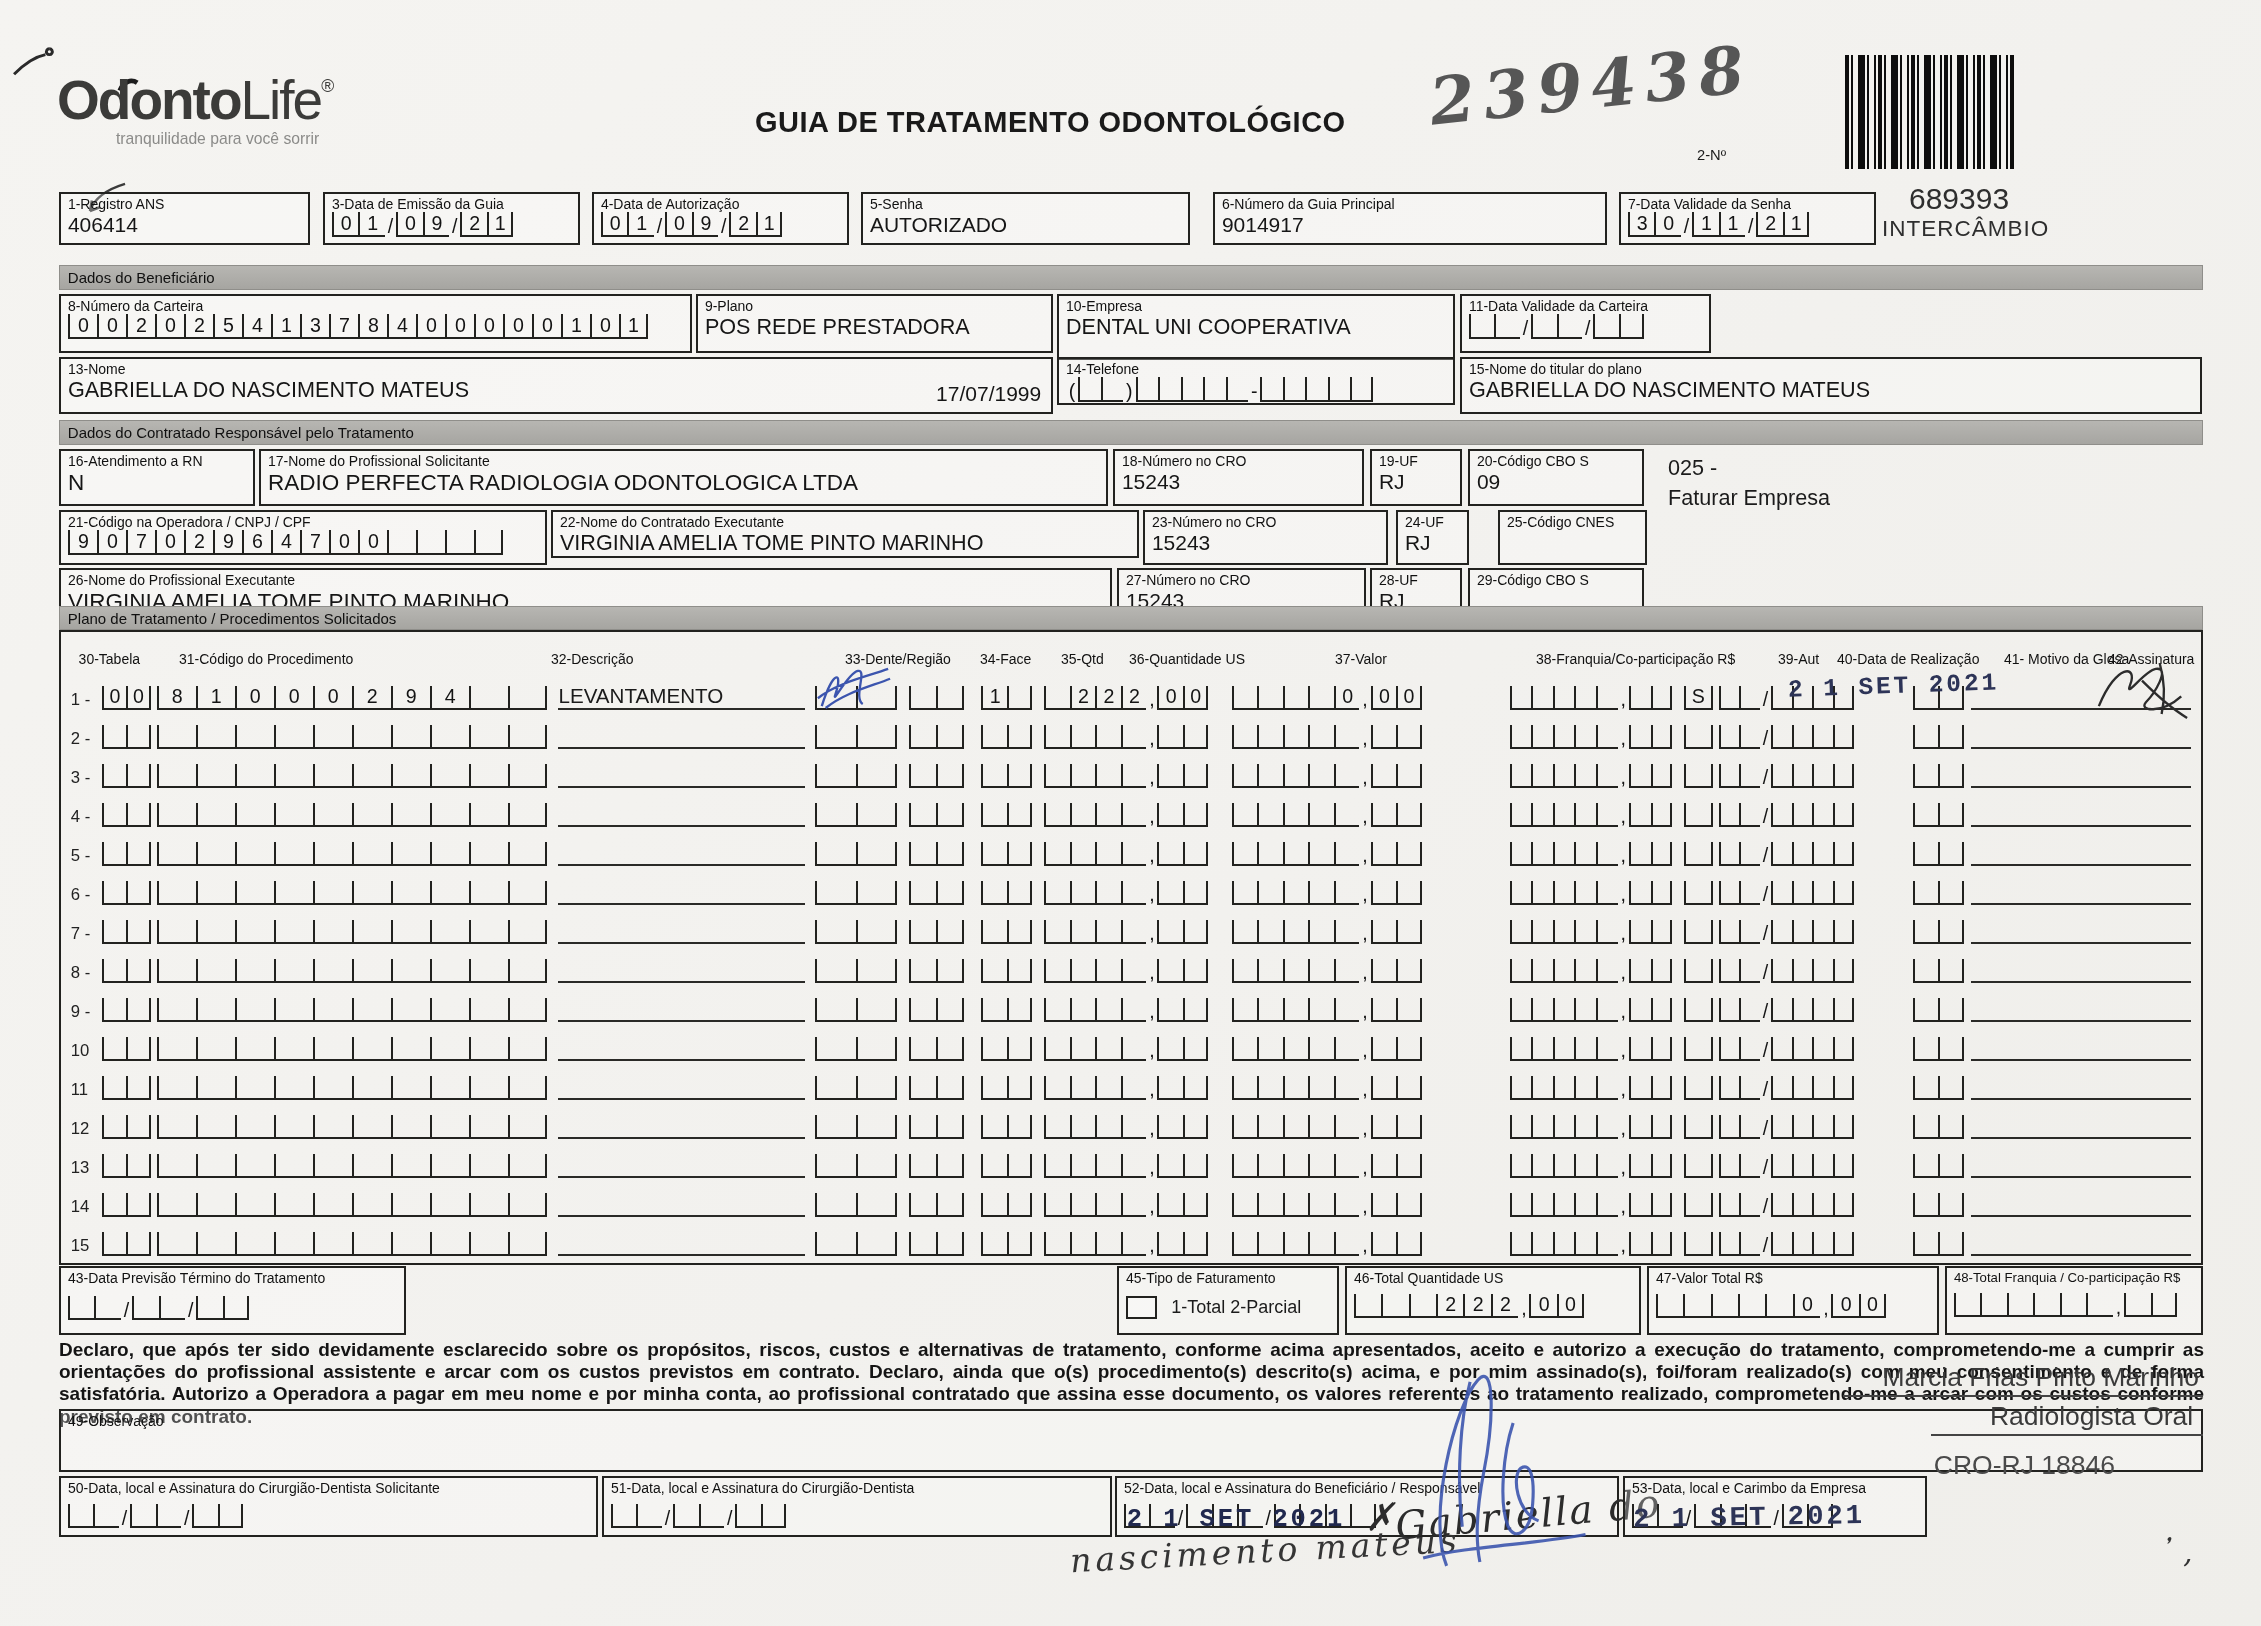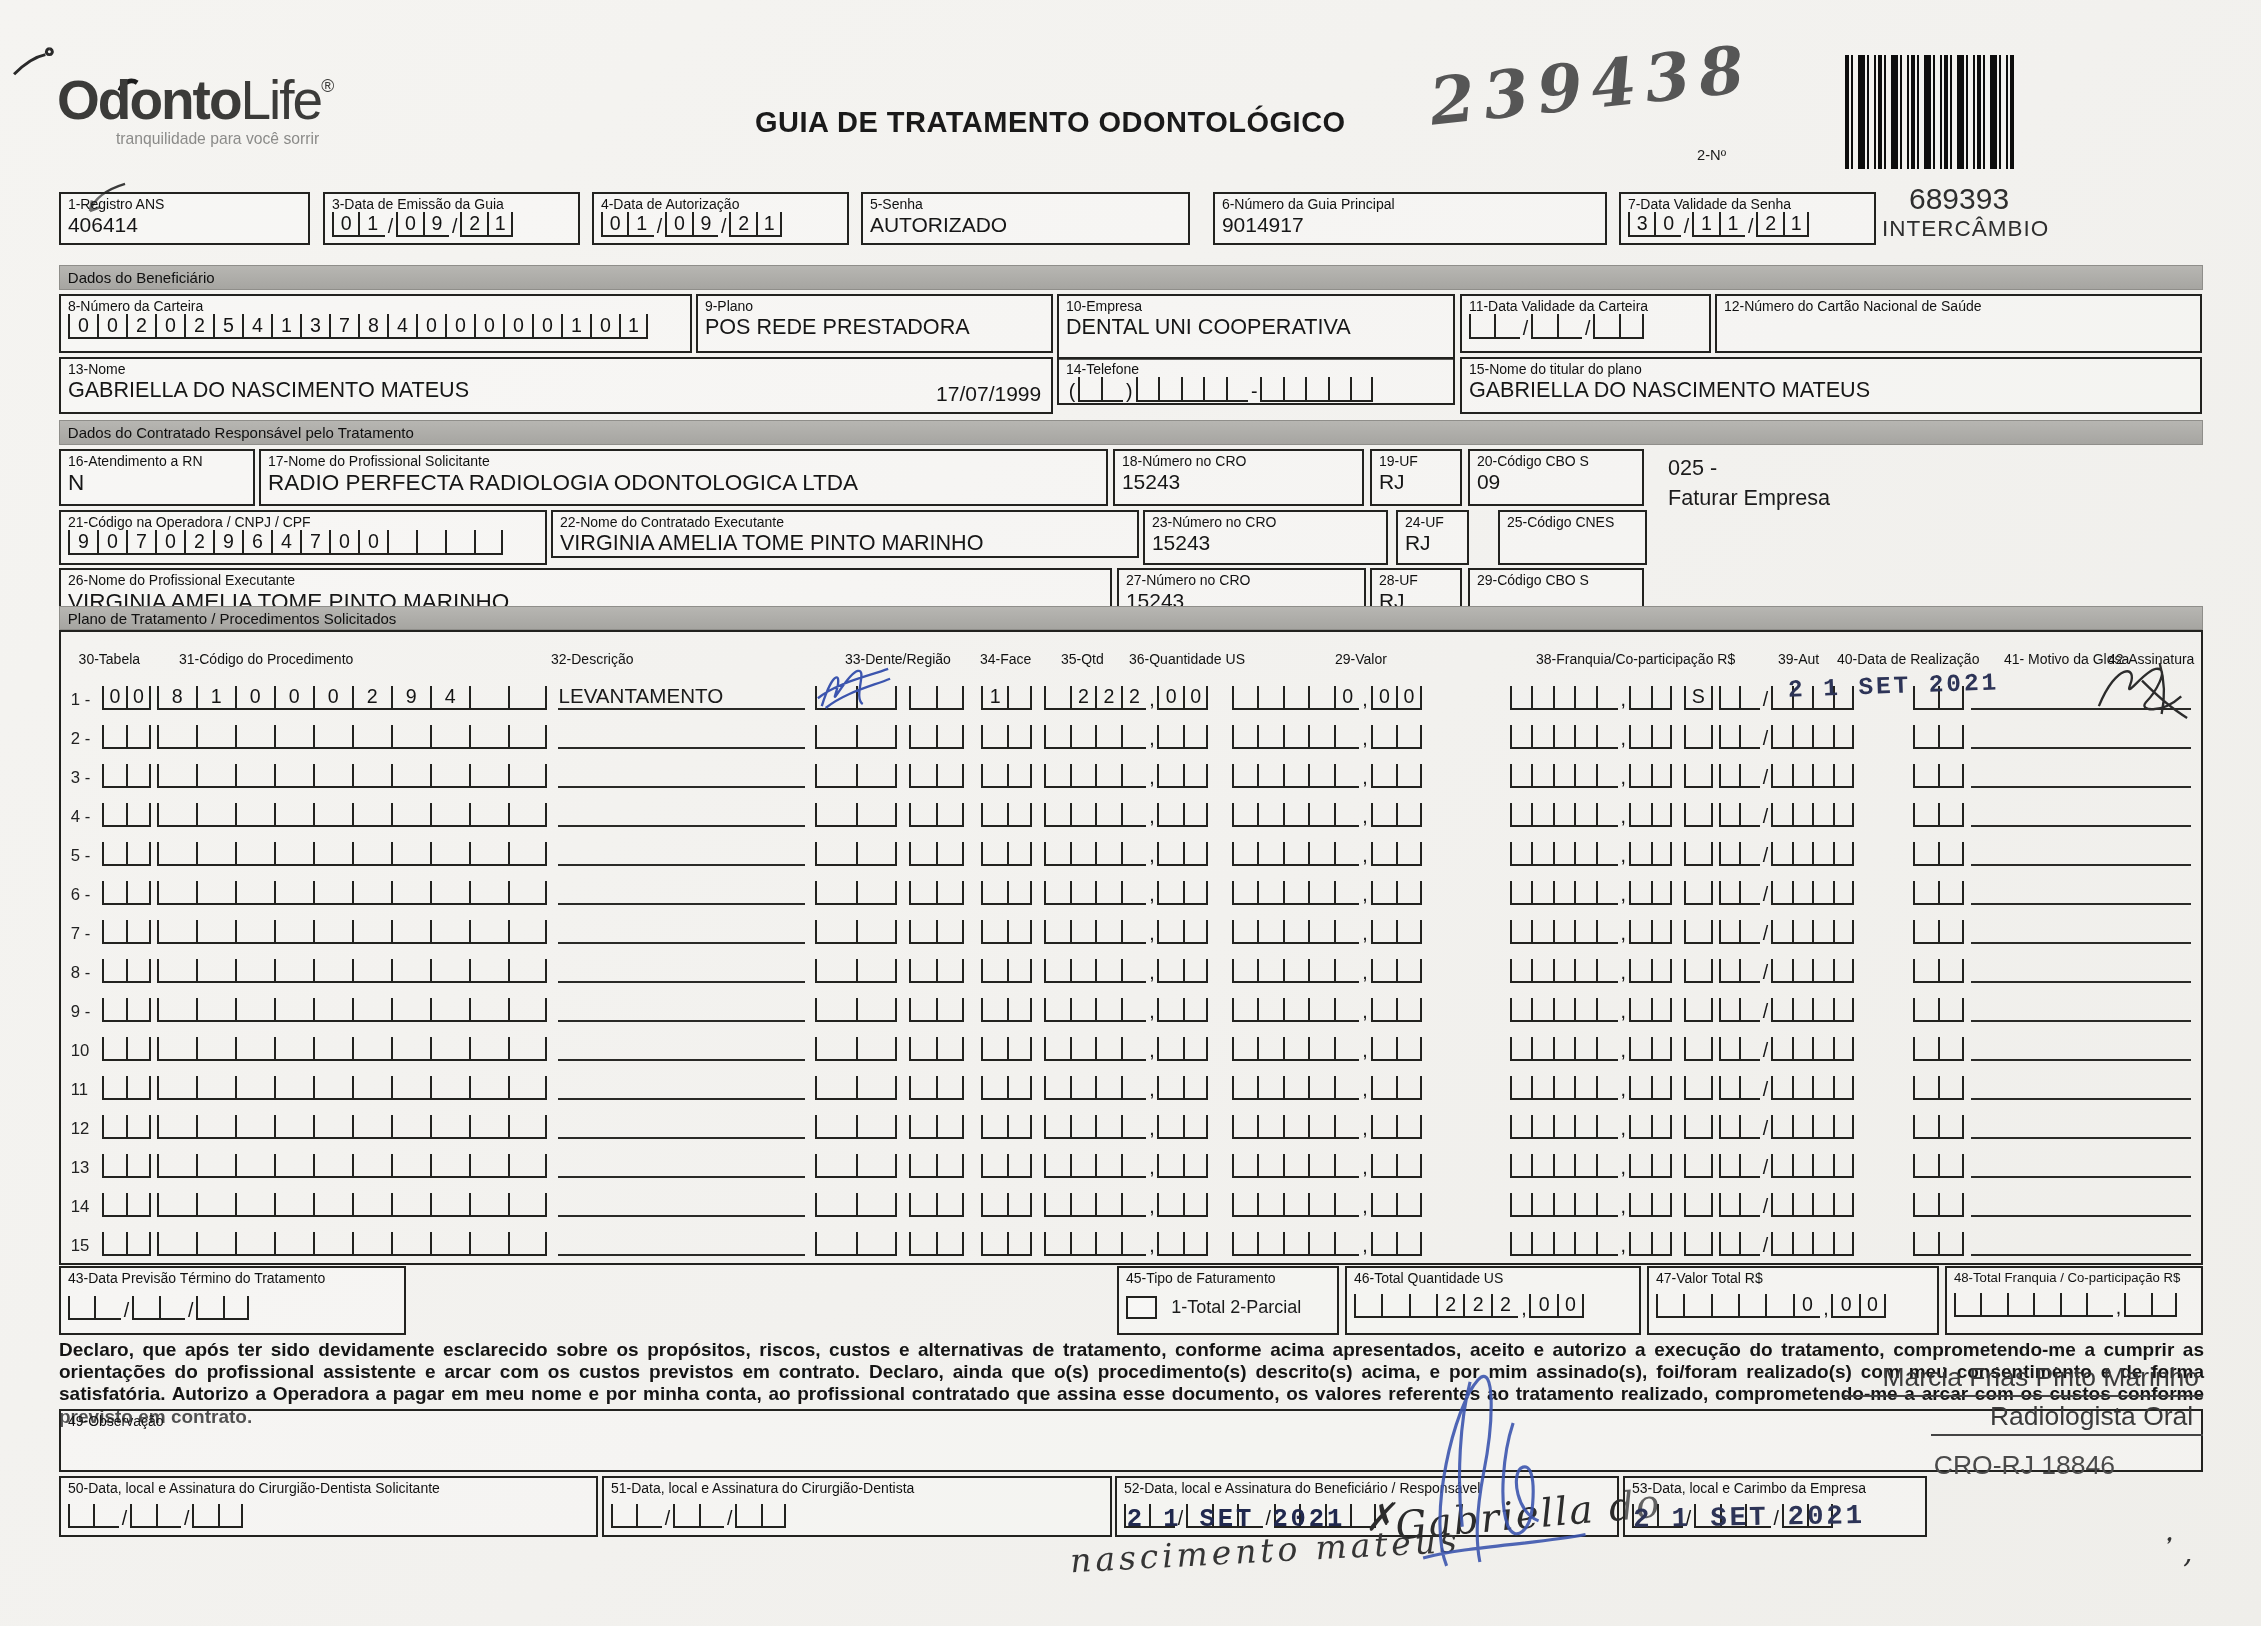--- a/index.html
+++ b/index.html
@@ -164,23 +164,20 @@
         <span class="cell"></span>
         <span class="cell"></span>
         <span class="sep">/</span>
         <span class="cell"></span>
         <span class="cell"></span>
         <span class="sep">/</span>
         <span class="cell"></span>
         <span class="cell"></span>
       </span>
   </div>
-  <div class="fbox" style="left:1715px;top:294px;width:487px;height:59px">
-    <span class="lbl">12-Número do Cartão Nacional de Saúde</span>
-  </div>
 
   <div class="fbox" style="left:59px;top:357px;width:994px;height:57px">
     <span class="lbl">13-Nome</span>
     <span class="val" style="font-size:21.6px">GABRIELLA DO NASCIMENTO MATEUS</span>
     <span class="abs val" style="right:9.8px;bottom:5.9px">17/07/1999</span>
   </div>
   <div class="fbox" style="left:1057px;top:357px;width:398px;height:48px">
     <span class="lbl">14-Telefone</span>
     <span class="cells" style="--cw:22.5px">
         <span class="sep">(</span>
@@ -287,21 +284,21 @@
   <div class="secbar" style="top:606px;height:23.5px">Plano de Tratamento / Procedimentos Solicitados</div>
 
   <div id="ttable">
     <span class="thead-lbl" style="left:17.6px">30-Tabela</span>
     <span class="thead-lbl" style="left:118px">31-Código do Procedimento</span>
     <span class="thead-lbl" style="left:490px">32-Descrição</span>
     <span class="thead-lbl" style="left:784px">33-Dente/Região</span>
     <span class="thead-lbl" style="left:919px">34-Face</span>
     <span class="thead-lbl" style="left:1000px">35-Qtd</span>
     <span class="thead-lbl" style="left:1068px">36-Quantidade US</span>
-    <span class="thead-lbl" style="left:1274px">29-Valor</span>
+    <span class="thead-lbl" style="left:1274px">37-Valor</span>
     <span class="thead-lbl" style="left:1475px">38-Franquia/Co-participação R$</span>
     <span class="thead-lbl" style="left:1717px">39-Aut</span>
     <span class="thead-lbl" style="left:1776px">40-Data de Realização</span>
     <span class="thead-lbl" style="left:1943px">41- Motivo da Glosa</span>
     <span class="thead-lbl" style="left:2047px">42-Assinatura</span>
 
     <div id="table-rows">
 
       <div class="trow" style="position:relative">
         <span class="rnum">1 -</span>

